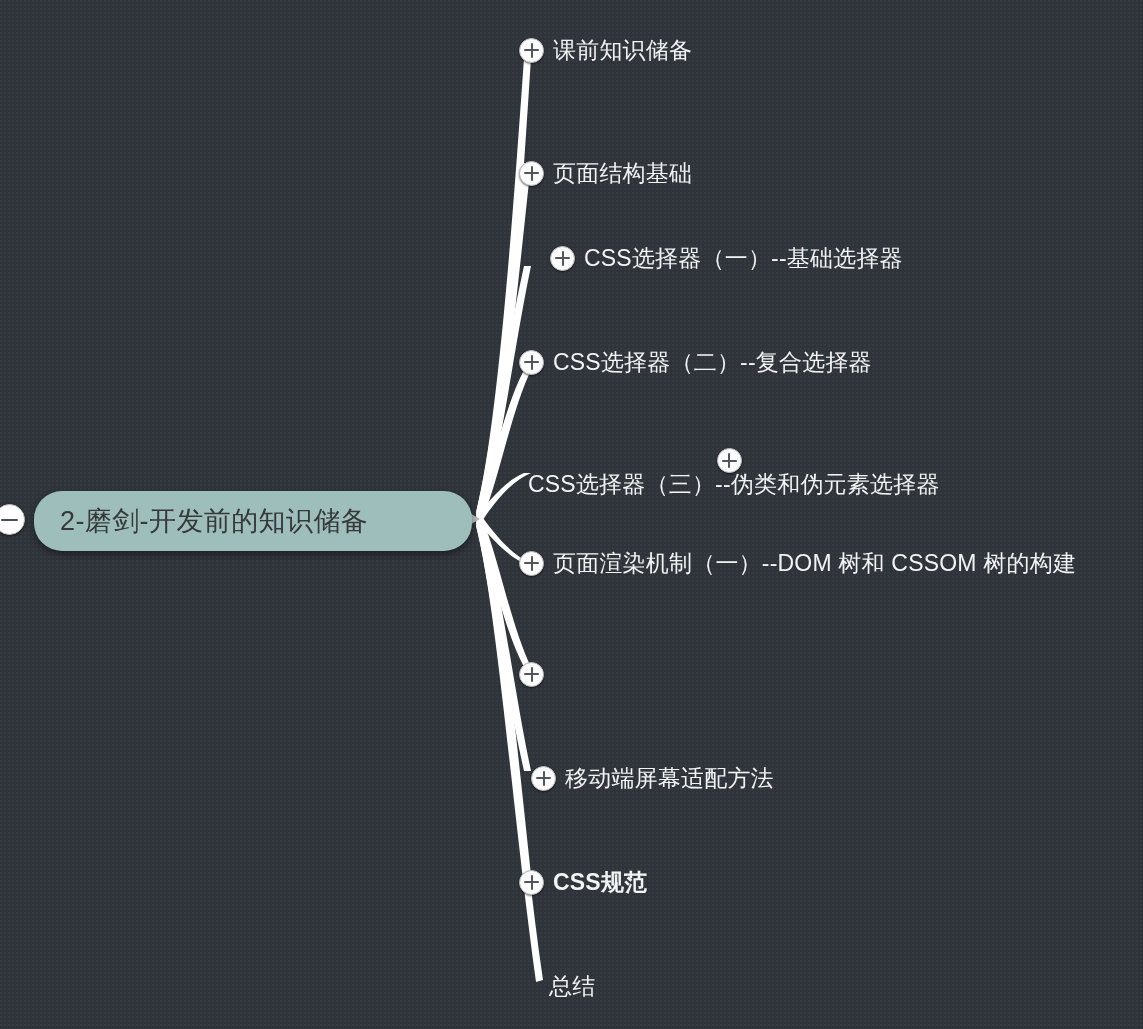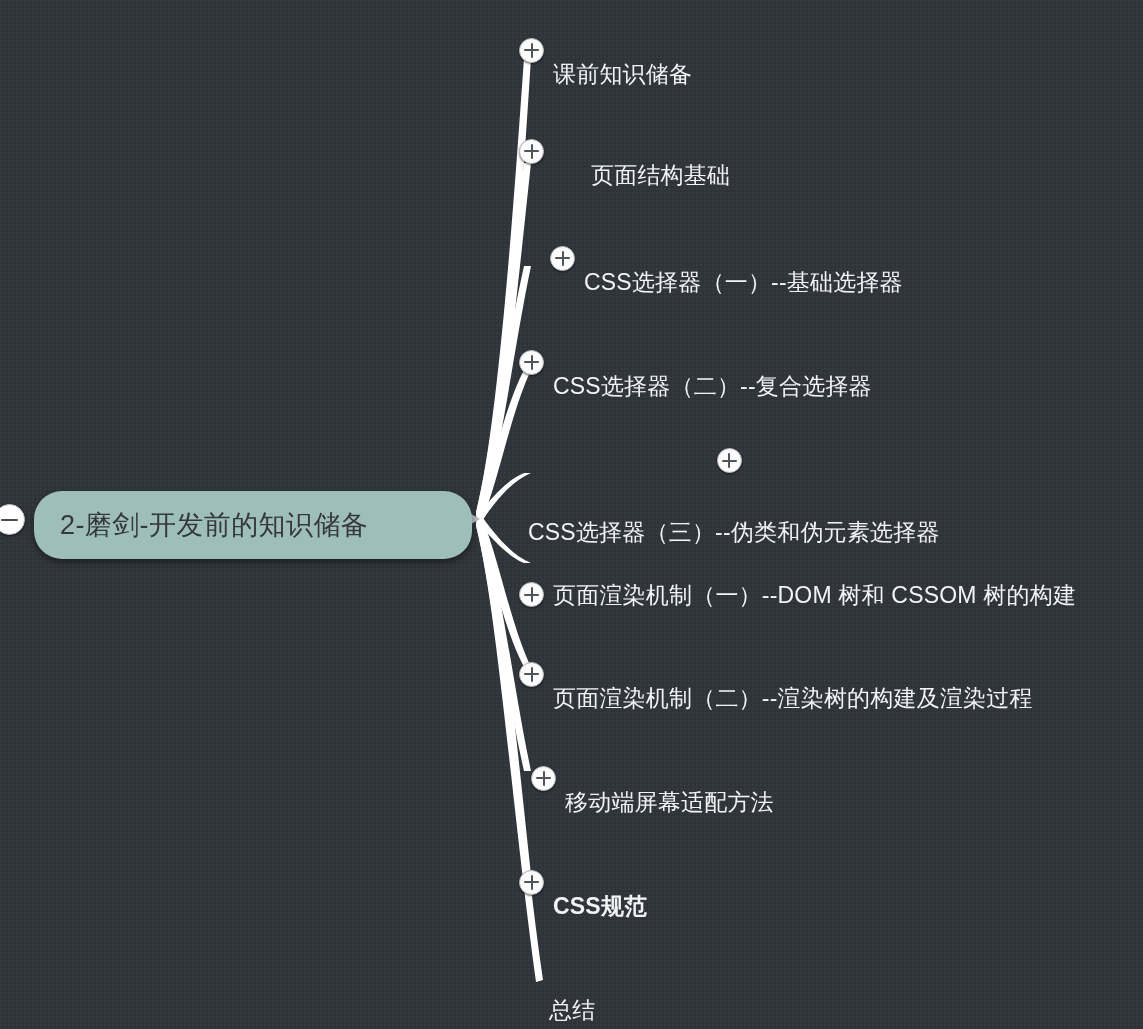--- a/index.html
+++ b/index.html
@@ -117,21 +117,20 @@
     flex: 0 0 auto;
     width: 25px;
     height: 25px;
   }
   .child-label {
     font-size: 23px;
     line-height: 1;
     color: #f2f3f4;
     letter-spacing: 0.2px;
     padding-left: 9px;
-    margin-top: 48px;
   }
 </style>
 </head>
 <body>
 
 <div id="mindmap-canvas">
 
   <svg id="connector-layer" viewBox="0 0 1143 1029" width="1143" height="1029" xmlns="http://www.w3.org/2000/svg">
     <g fill="#ffffff" stroke="none">
 
@@ -143,37 +142,37 @@
       <path d="M476,522 C487,531 504,555 524,563 L531,563 C509,554 492,530 480,514 Z"></path>
       <path d="M476,523 C488,551 502,626 524,667 L531,667 C510,624 497,549 480,514 Z"></path>
       <path d="M476,524 C491,578 505,688 524,771 L531,771 C513,686 500,576 480,513 Z"></path>
       <path d="M476,525 C494,598 508,738 524,875 L531,875 C516,736 503,596 480,512 Z"></path>
       <path d="M476,526 C497,608 512,808 536,982 L543,980 C518,807 506,606 480,511 Z"></path>
     </g>
 
     <path d="M466,511 L480,519 L466,527 Z" fill="#b9bcbd"></path>
   </svg>
 
-  <div id="root-node" style="left: 34px; top: 491px; width: 438px; height: 68px; background: rgb(157, 190, 187);">
+  <div id="root-node" style="left: 34px; top: 491px; width: 438px; height: 60px; background: rgb(157, 190, 187);">
     <span class="root-label" style="color: rgb(55, 56, 58);">2-磨剑-开发前的知识储备</span>
   </div>
 
   <div id="root-collapse-toggle" style="left: -6px; top: 504px;">
     <span class="glyph-h"></span>
   </div>
 
   <div id="children-host">
       <div class="child-node" style="left: 519px; top: 33px;">
         <div class="expand-toggle">
           <span class="glyph-h"></span>
           <span class="glyph-v"></span>
         </div>
         <span class="child-label" style="color: rgb(242, 243, 244);">课前知识储备</span>
       </div>
-      <div class="child-node" style="left: 519px; top: 134px; gap: 38px;">
+      <div class="child-node" style="left: 519px; top: 156px;">
         <div class="expand-toggle">
           <span class="glyph-h"></span>
           <span class="glyph-v"></span>
         </div>
         <span class="child-label" style="color: rgb(242, 243, 244);">页面结构基础</span>
       </div>
       <div class="child-node" style="left: 550px; top: 241px;">
         <div class="expand-toggle">
           <span class="glyph-h"></span>
           <span class="glyph-v"></span>
@@ -187,33 +186,32 @@
         </div>
         <span class="child-label" style="color: rgb(242, 243, 244);">CSS选择器（二）--复合选择器</span>
       </div>
       <div class="child-node" style="left: 519px; top: 448px; flex-direction: column;">
         <div class="expand-toggle">
           <span class="glyph-h"></span>
           <span class="glyph-v"></span>
         </div>
         <span class="child-label" style="color: rgb(242, 243, 244);">CSS选择器（三）--伪类和伪元素选择器</span>
       </div>
-      <div class="child-node" style="left: 519px; top: 573px; align-items: flex-end;">
+      <div class="child-node" style="left: 519px; top: 546px;">
         <div class="expand-toggle">
           <span class="glyph-h"></span>
           <span class="glyph-v"></span>
         </div>
         <span class="child-label" style="color: rgb(242, 243, 244);">页面渲染机制（一）--DOM 树和 CSSOM 树的构建</span>
       </div>
       <div class="child-node" style="left: 519px; top: 657px;">
         <div class="expand-toggle">
           <span class="glyph-h"></span>
           <span class="glyph-v"></span>
         </div>
-        <span class="child-label" style="color: rgb(242, 243, 244);">页面渲染机制（二）--渲染树的构建及渲染过程</span>
       </div>
       <div class="child-node" style="left: 531px; top: 761px;">
         <div class="expand-toggle">
           <span class="glyph-h"></span>
           <span class="glyph-v"></span>
         </div>
         <span class="child-label" style="color: rgb(242, 243, 244);">移动端屏幕适配方法</span>
       </div>
       <div class="child-node" style="left: 519px; top: 865px; font-weight: bold;">
         <div class="expand-toggle">

